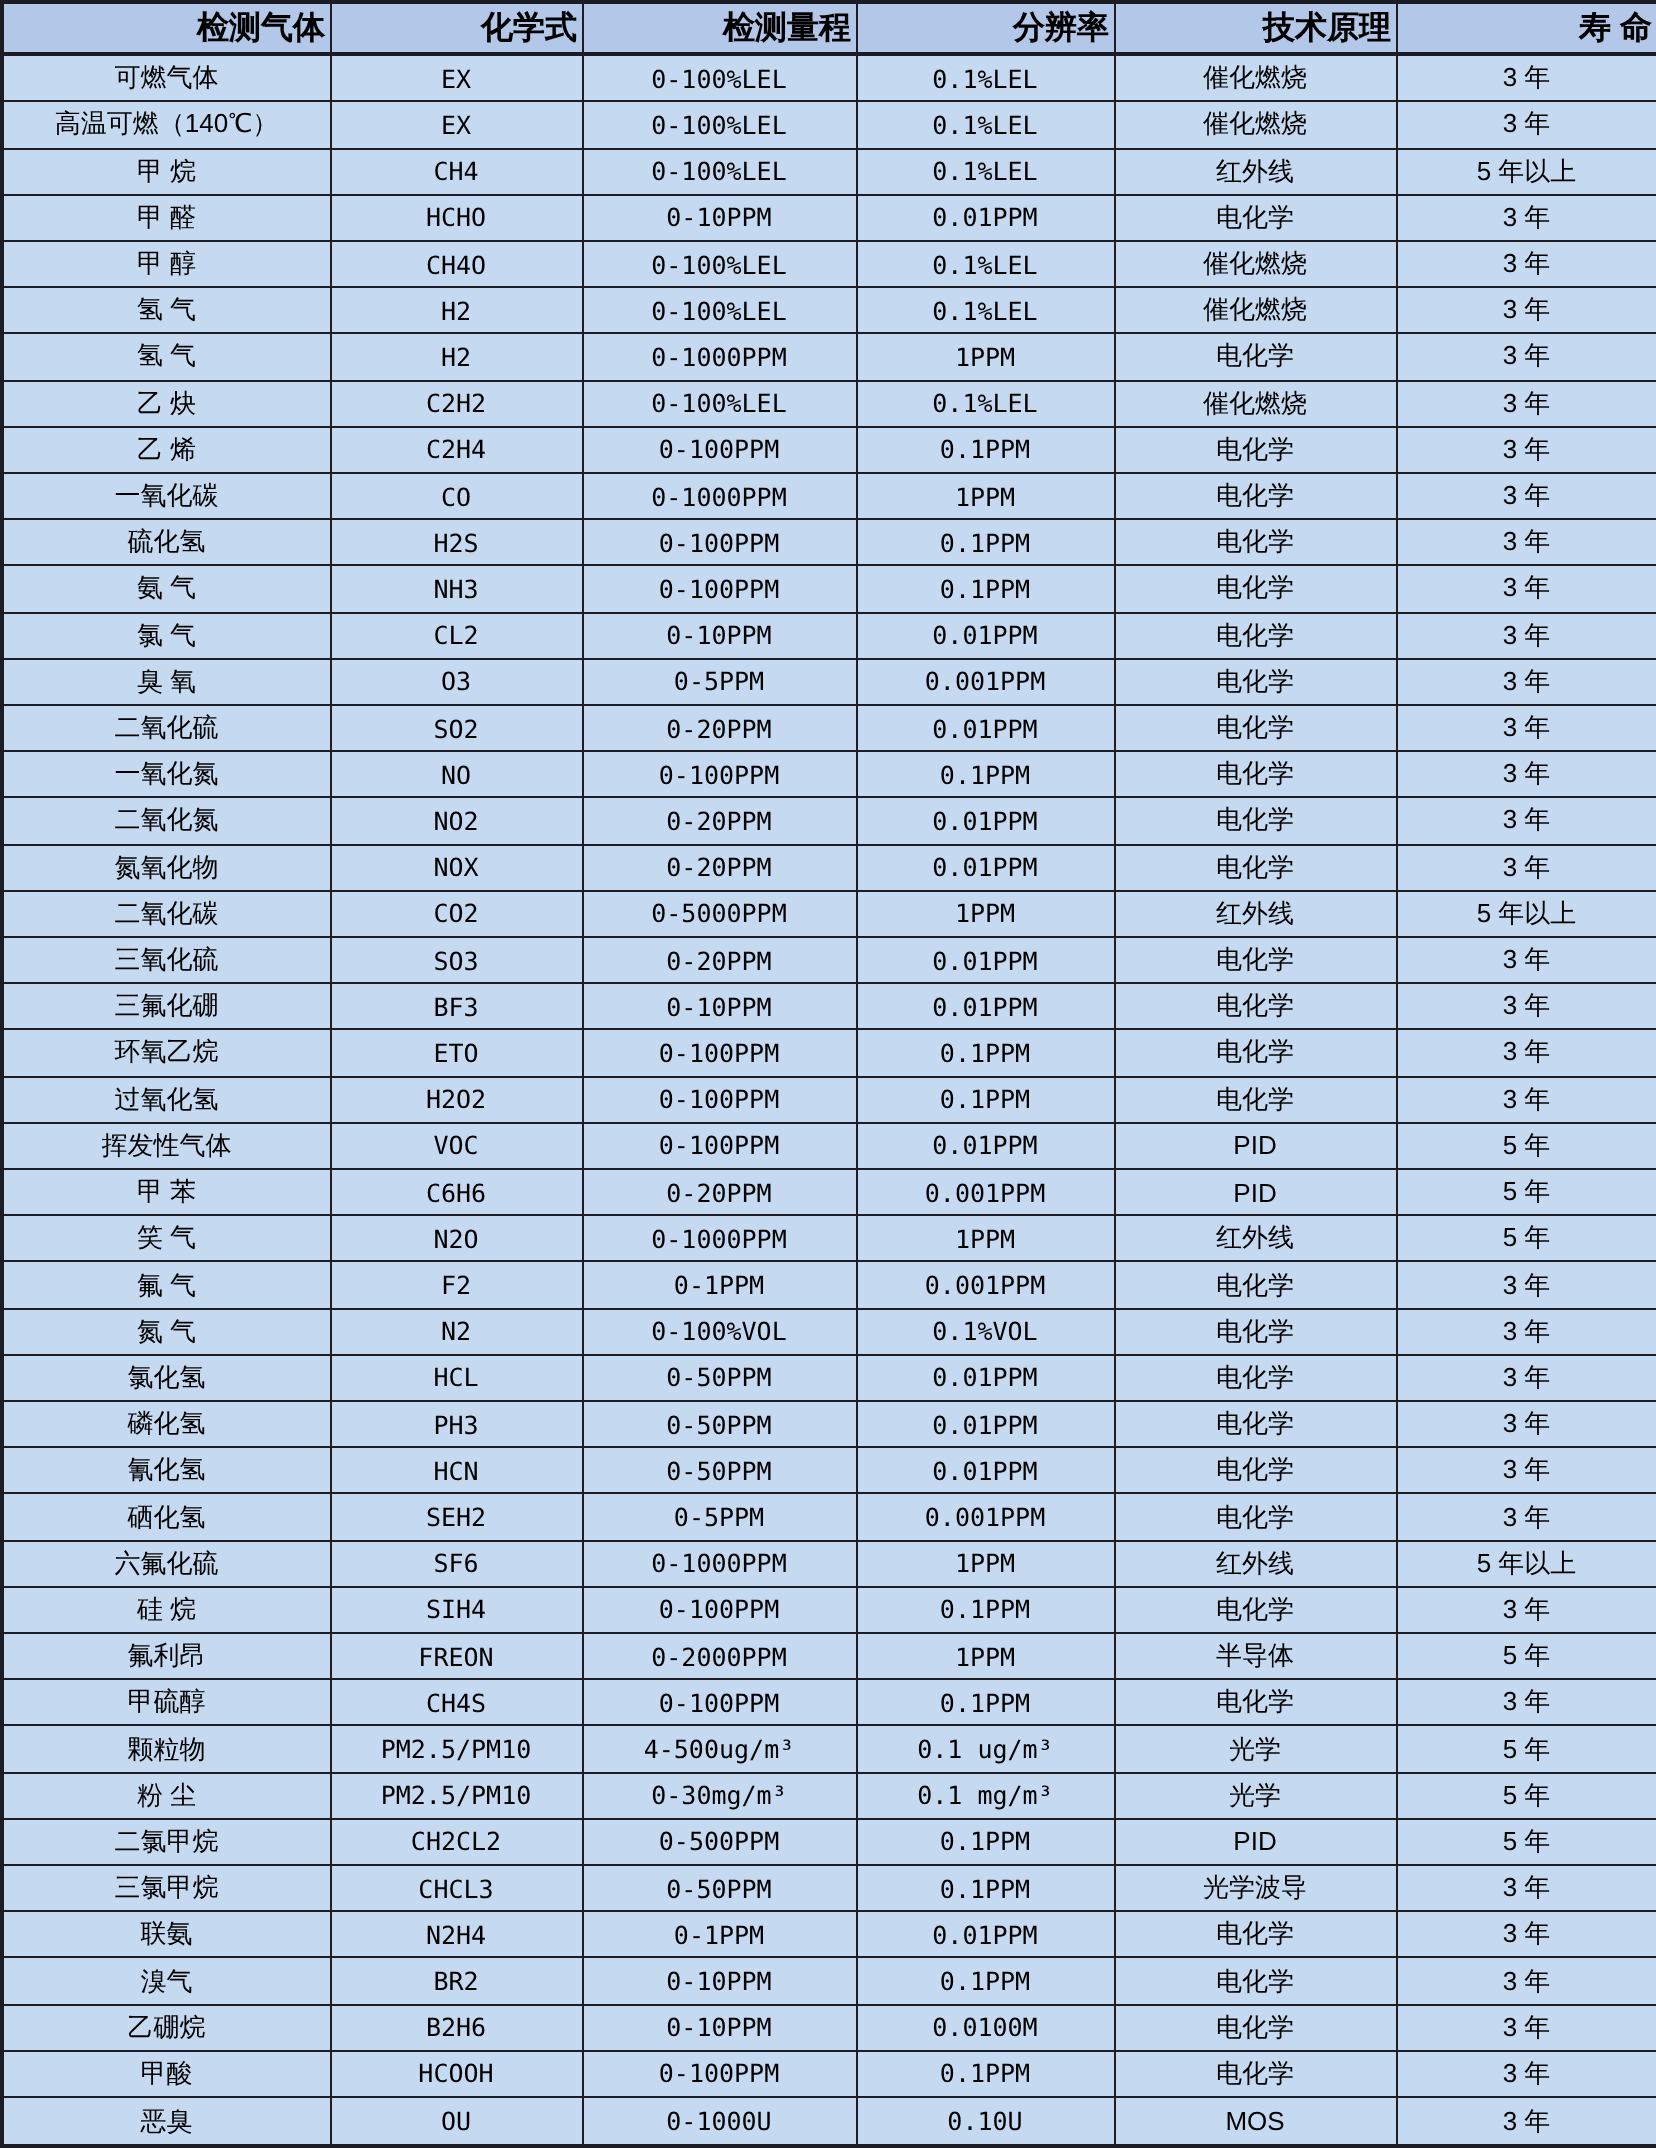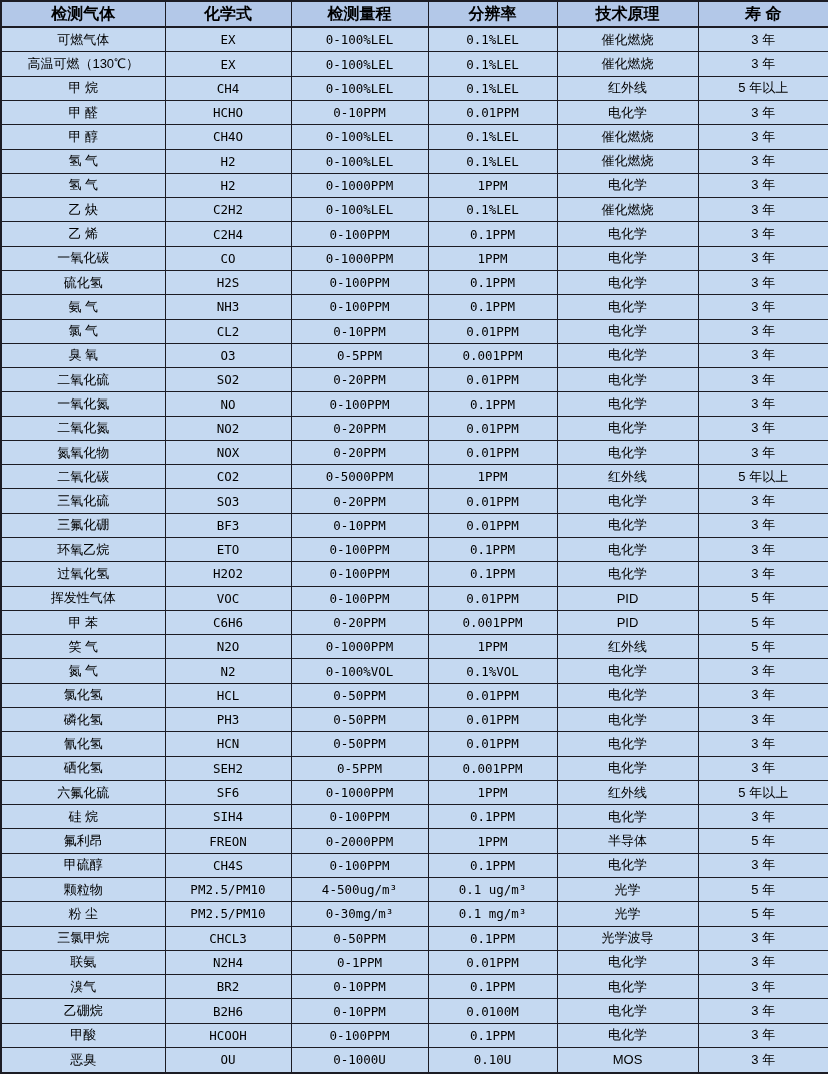--- a/index.html
+++ b/index.html
@@ -32,20 +32,21 @@
     white-space: nowrap;
     overflow: hidden;
   }
   #spec-table th {
     background: var(--header-bg, #b3c8e8);
     font-size: 16px;
     font-weight: bold;
     border-bottom-width: 2px;
     height: 24px;
     font-family: "Liberation Sans", sans-serif;
+    text-align: right;
   }
   #spec-table td {
     background: var(--row-bg, #c5d9f1);
     font-size: 13px;
     font-weight: normal;
   }
   
   #spec-table td.mono {
     font-family: "DejaVu Sans Mono", monospace;
     font-size: 12.5px;
@@ -79,21 +80,21 @@
   <tbody id="table-body">
       <tr>
         <td>可燃气体</td>
         <td class="mono">EX</td>
         <td class="mono">0-100%LEL</td>
         <td class="mono">0.1%LEL</td>
         <td>催化燃烧</td>
         <td>3 年</td>
       </tr>
       <tr>
-        <td>高温可燃（130℃）</td>
+        <td>高温可燃（140℃）</td>
         <td class="mono">EX</td>
         <td class="mono">0-100%LEL</td>
         <td class="mono">0.1%LEL</td>
         <td>催化燃烧</td>
         <td>3 年</td>
       </tr>
       <tr>
         <td>甲 烷</td>
         <td class="mono">CH4</td>
         <td class="mono">0-100%LEL</td>
@@ -279,20 +280,28 @@
       </tr>
       <tr>
         <td>笑 气</td>
         <td class="mono">N2O</td>
         <td class="mono">0-1000PPM</td>
         <td class="mono">1PPM</td>
         <td>红外线</td>
         <td>5 年</td>
       </tr>
       <tr>
+        <td>氟 气</td>
+        <td class="mono">F2</td>
+        <td class="mono">0-1PPM</td>
+        <td class="mono">0.001PPM</td>
+        <td>电化学</td>
+        <td>3 年</td>
+      </tr>
+      <tr>
         <td>氮 气</td>
         <td class="mono">N2</td>
         <td class="mono">0-100%VOL</td>
         <td class="mono">0.1%VOL</td>
         <td>电化学</td>
         <td>3 年</td>
       </tr>
       <tr>
         <td>氯化氢</td>
         <td class="mono">HCL</td>
@@ -367,20 +376,28 @@
       </tr>
       <tr>
         <td>粉 尘</td>
         <td class="mono">PM2.5/PM10</td>
         <td class="mono">0-30mg/m³</td>
         <td class="mono">0.1 mg/m³</td>
         <td>光学</td>
         <td>5 年</td>
       </tr>
       <tr>
+        <td>二氯甲烷</td>
+        <td class="mono">CH2CL2</td>
+        <td class="mono">0-500PPM</td>
+        <td class="mono">0.1PPM</td>
+        <td>PID</td>
+        <td>5 年</td>
+      </tr>
+      <tr>
         <td>三氯甲烷</td>
         <td class="mono">CHCL3</td>
         <td class="mono">0-50PPM</td>
         <td class="mono">0.1PPM</td>
         <td>光学波导</td>
         <td>3 年</td>
       </tr>
       <tr>
         <td>联氨</td>
         <td class="mono">N2H4</td>

